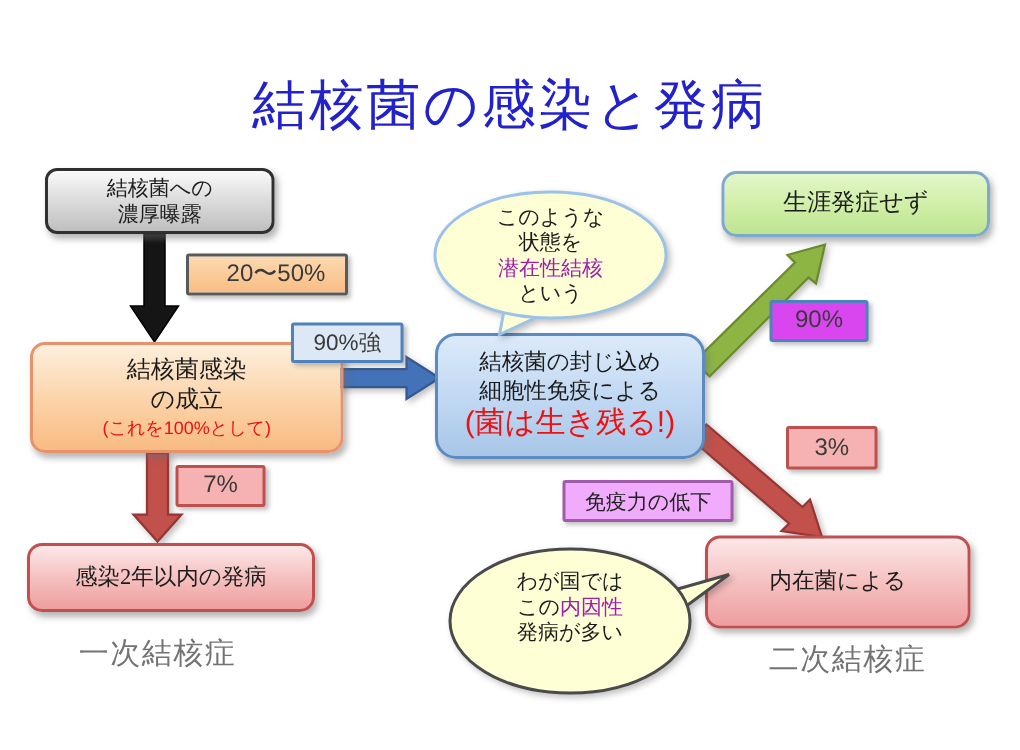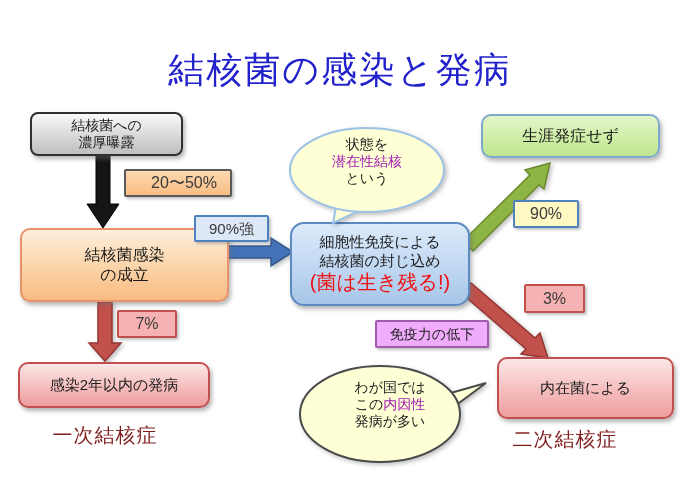--- a/index.html
+++ b/index.html
@@ -39,35 +39,36 @@
   .blue-box .note{font-size:20px;color:#EE1111;}
   .green-box{
     border:2px solid #7FA8CC;
     background:linear-gradient(#E3F6C9,#CDEDA3 60%,#BCE492);
     font-size:16px;
   }
   .pink-box{
     border:2px solid #C05050;
     background:linear-gradient(#FCE7E7,#F5BDBD 55%,#EE9E9E);
     font-size:15px;
+    font-family:Liberation Serif, serif;
   }
   .tag{
     position:absolute;text-align:center;
     font-size:16px;color:#3a3a3a;
     box-shadow:2px 2px 3px rgba(120,120,120,.45);
     display:flex;align-items:center;justify-content:center;
     border-radius:2px;line-height:1;
   }
   .tag-orange{background:linear-gradient(#FCD9B0,#F9BD84);border:2px solid #5a5a5a;padding-left:12px;}
   .tag-blue{background:#DDE8F6;border:2px solid #4F81BD;font-size:15px;}
-  .tag-green{background:#fef9c3;border:2px solid #4F81BD;}
+  .tag-green{background:#d946ef;border:2px solid #4F81BD;}
   .tag-pink{background:#F6B2B2;border:2px solid #C0504D;}
   .tag-magenta{background:#f0abfc;border:2px solid #A05CA8;font-size:14px;color:#222;}
   .caption{
-    position:absolute;text-align:center;color:#7f1d1d;font-size:20px;letter-spacing:1px;
+    position:absolute;text-align:center;color:#737373;font-size:20px;letter-spacing:1px;
   }
   .bubble-text{
     position:absolute;text-align:center;font-size:14px;line-height:17px;color:#1c1c1c;
   }
   .bubble-text .red{color:#a21caf;}
   svg.layer{position:absolute;left:0;top:0;pointer-events:none;}
 </style>
 </head>
 <body>
 
@@ -86,27 +87,28 @@
   <div class="abs node gray-box" style="left:30px;top:112px;width:153px;height:44px;">
     <span class="ln">結核菌への</span>
     <span class="ln">濃厚曝露</span>
   </div>
 
   <div class="tag tag-orange" style="left:124px;top:169px;width:108px;height:28px;">20〜50%</div>
 
   <div class="abs node orange-box" style="left:20px;top:228px;width:209px;height:74px;">
     <span class="ln">結核菌感染</span>
     <span class="ln">の成立</span>
+    <span class="ln note">(これを100%として)</span>
   </div>
 
   <div class="tag tag-blue" style="left:194px;top:215px;width:75px;height:27px;">90%強</div>
 
   <div class="abs node blue-box" style="left:290px;top:222px;width:180px;height:84px;">
+    <span class="ln">結核菌の封じ込め</span>
     <span class="ln">細胞性免疫による</span>
-    <span class="ln">結核菌の封じ込め</span>
     <span class="ln note">(菌は生き残る!)</span>
   </div>
 
   <div class="abs node green-box" style="left:481px;top:114px;width:179px;height:44px;">
     <span class="ln">生涯発症せず</span>
   </div>
 
   <div class="tag tag-green" style="left:513px;top:200px;width:66px;height:28px;">90%</div>
 
   <div class="tag tag-pink" style="left:524px;top:284px;width:61px;height:29px;">3%</div>
@@ -114,43 +116,44 @@
   <div class="tag tag-magenta" style="left:375px;top:320px;width:114px;height:28px;">免疫力の低下</div>
 
   <div class="tag tag-pink" style="left:117px;top:310px;width:60px;height:28px;">7%</div>
 
   <div class="abs node pink-box" style="left:18px;top:362px;width:192px;height:46px;">
     <span class="ln">感染2年以内の発病</span>
   </div>
 
   <div class="caption" style="left:30px;top:422px;width:150px;">一次結核症</div>
 
-  <div class="abs node pink-box" style="left:497px;top:357px;width:177px;height:62px;">
+  <div class="abs node pink-box" style="left:470px;top:357px;width:177px;height:62px;">
     <span class="ln">内在菌による</span>
   </div>
 
   <div class="caption" style="left:495px;top:426px;width:140px;">二次結核症</div>
 
   <div class="abs" style="left:287px;top:126px;width:165px;height:100px;">
     <svg width="165" height="100" viewBox="0 0 165 100" style="position:absolute;left:0;top:0;filter:drop-shadow(2px 2px 2px rgba(0,0,0,.25))">
       <polygon points="50,76 74,84 46,97" fill="#FFFFD6" stroke="#9CC3E6" stroke-width="2"></polygon>
       <ellipse cx="80" cy="44" rx="77" ry="42" fill="#FFFFD6" stroke="#9CC3E6" stroke-width="2"></ellipse>
     </svg>
     <div class="bubble-text" style="left:10px;top:10px;width:140px;">
+      <span class="ln" style="display:block">このような</span>
       <span class="ln" style="display:block">状態を</span>
       <span class="ln red" style="display:block">潜在性結核</span>
       <span class="ln" style="display:block">という</span>
     </div>
   </div>
 
   <div class="abs" style="left:298px;top:362px;width:192px;height:104px;">
     <svg width="192" height="104" viewBox="0 0 192 104" style="position:absolute;left:0;top:0;filter:drop-shadow(2px 2px 2px rgba(0,0,0,.25))">
       <polygon points="142,34 188,21 146,52" fill="#FFFFD6" stroke="#4a4a4a" stroke-width="2"></polygon>
       <ellipse cx="82" cy="52" rx="80" ry="48" fill="#FFFFD6" stroke="#4a4a4a" stroke-width="2"></ellipse>
     </svg>
-    <div class="bubble-text" style="left:12px;top:17px;width:160px;">
+    <div class="bubble-text" style="left:2px;top:17px;width:160px;">
       <span style="display:block">わが国では</span>
       <span style="display:block"><span>この</span><span class="red">内因性</span></span>
       <span style="display:block">発病が多い</span>
     </div>
   </div>
 
 </div>
 
 </body></html>

